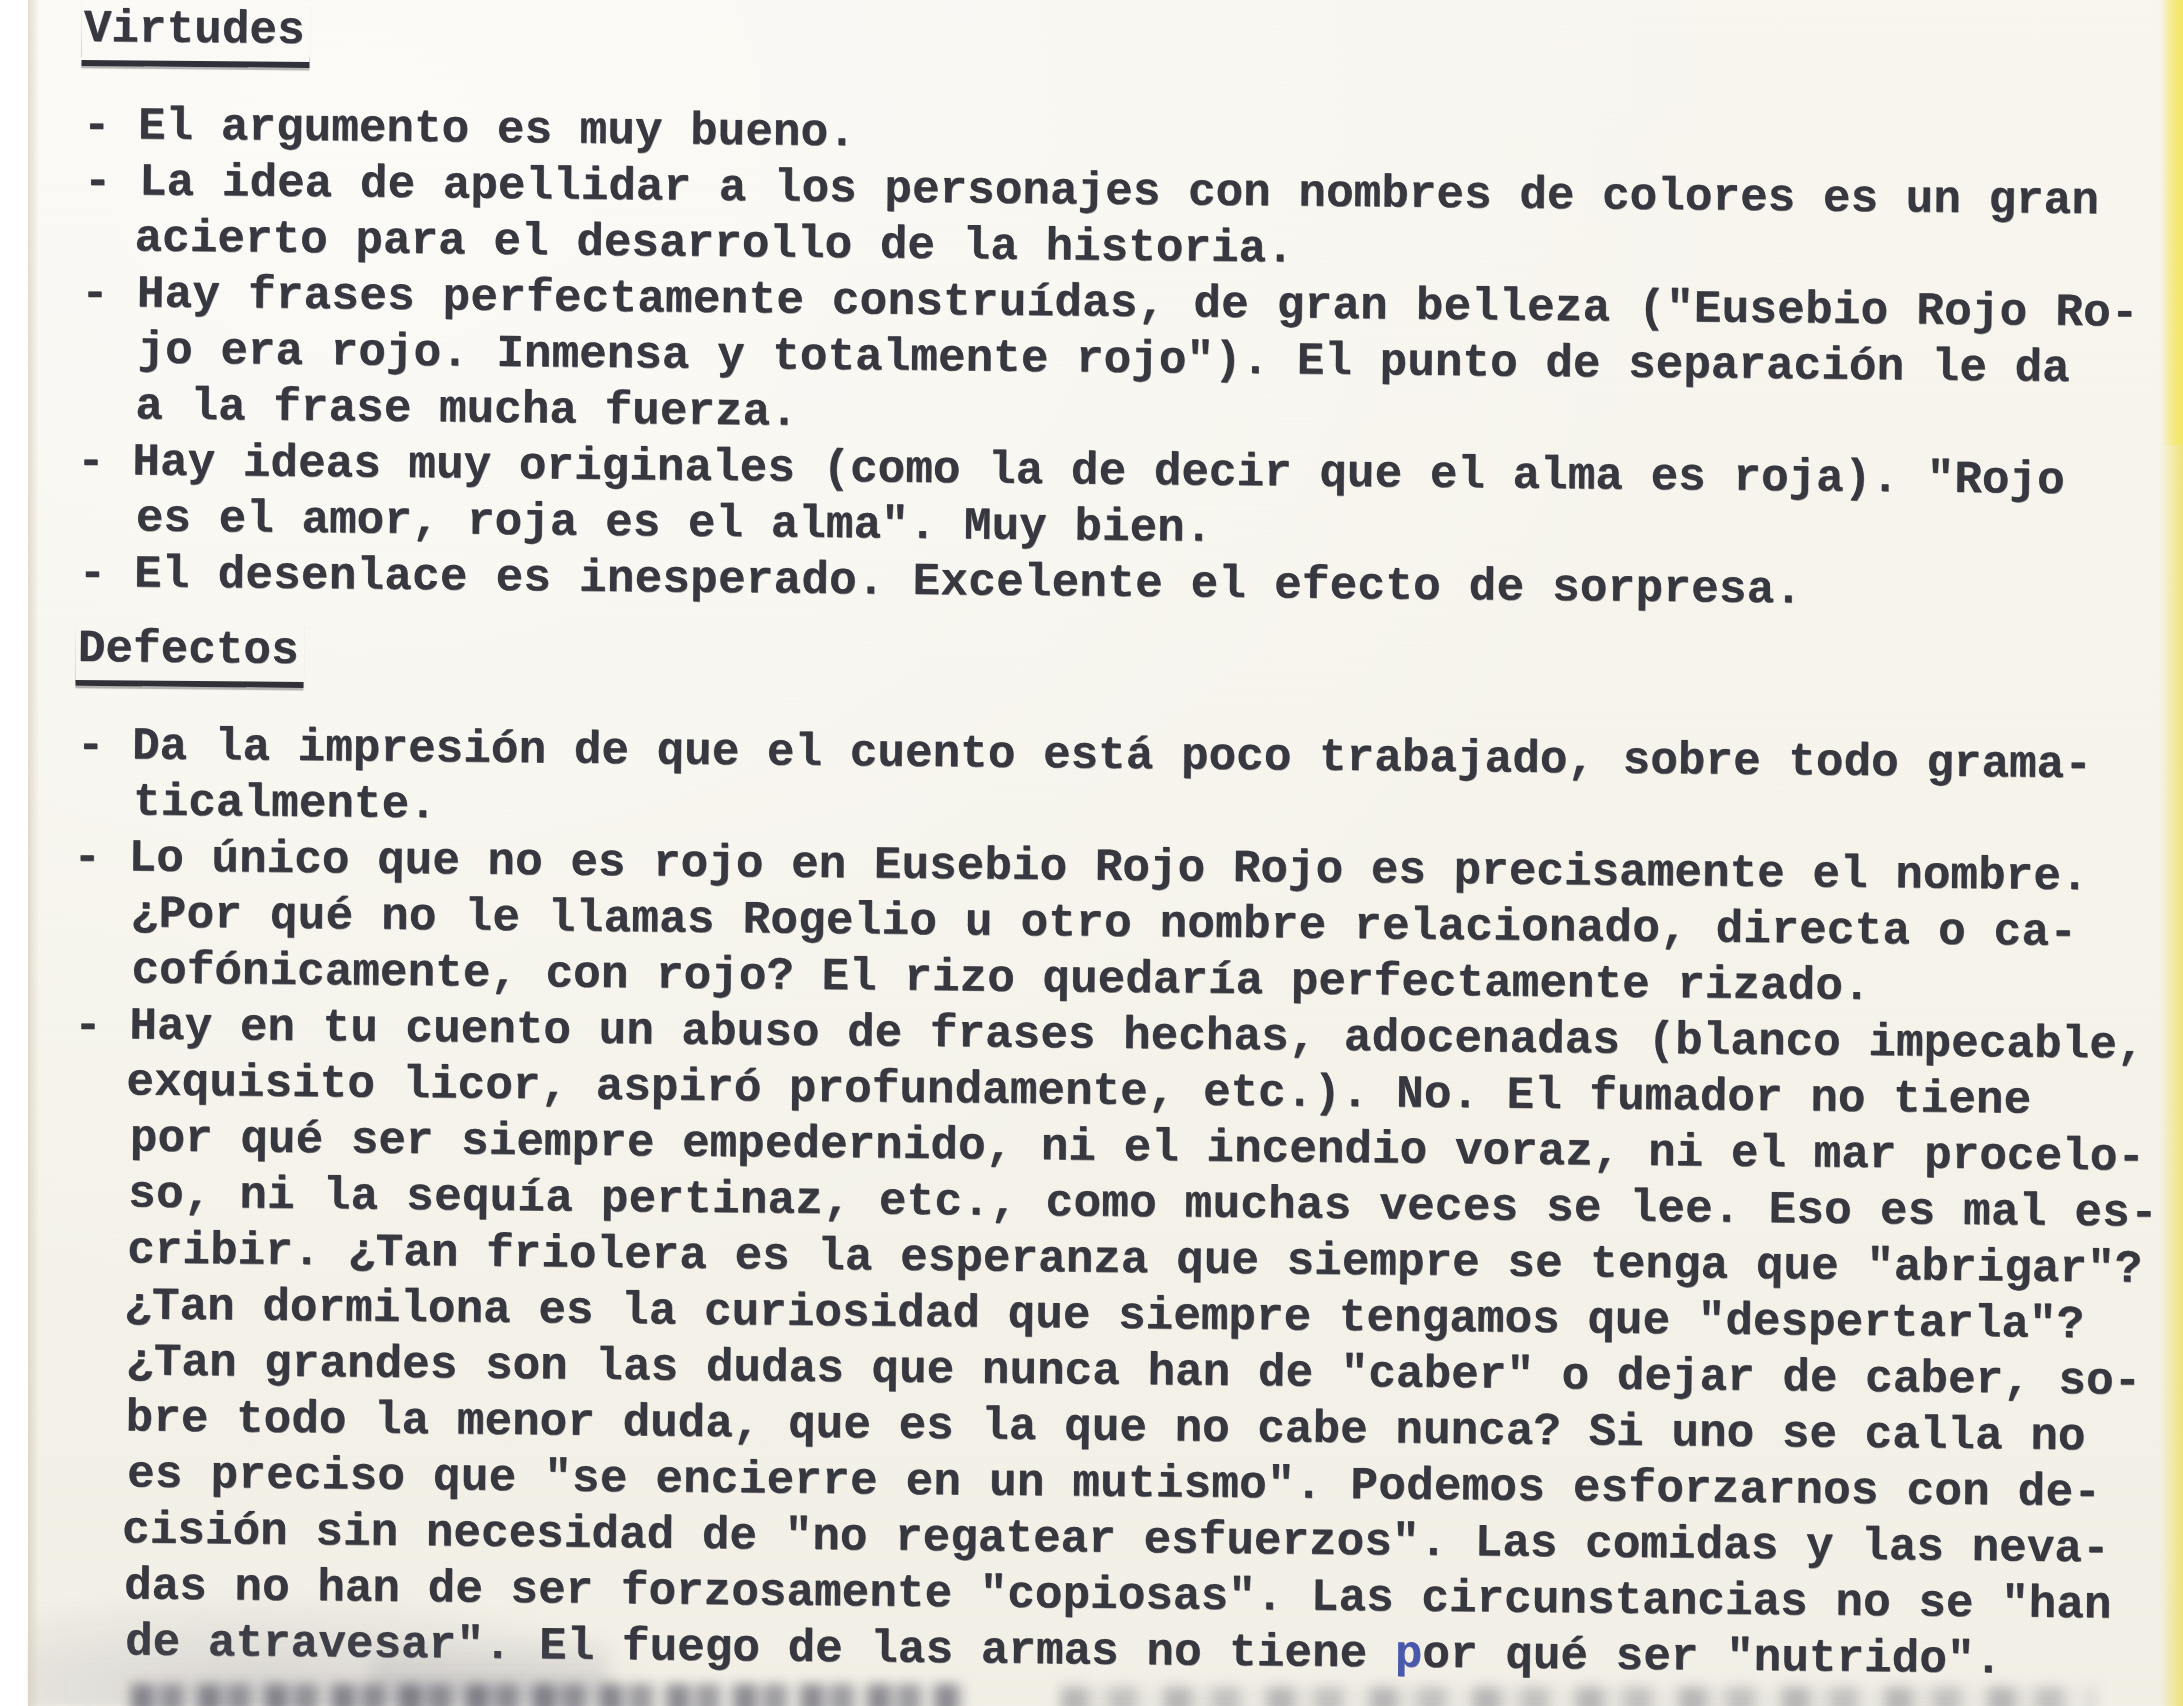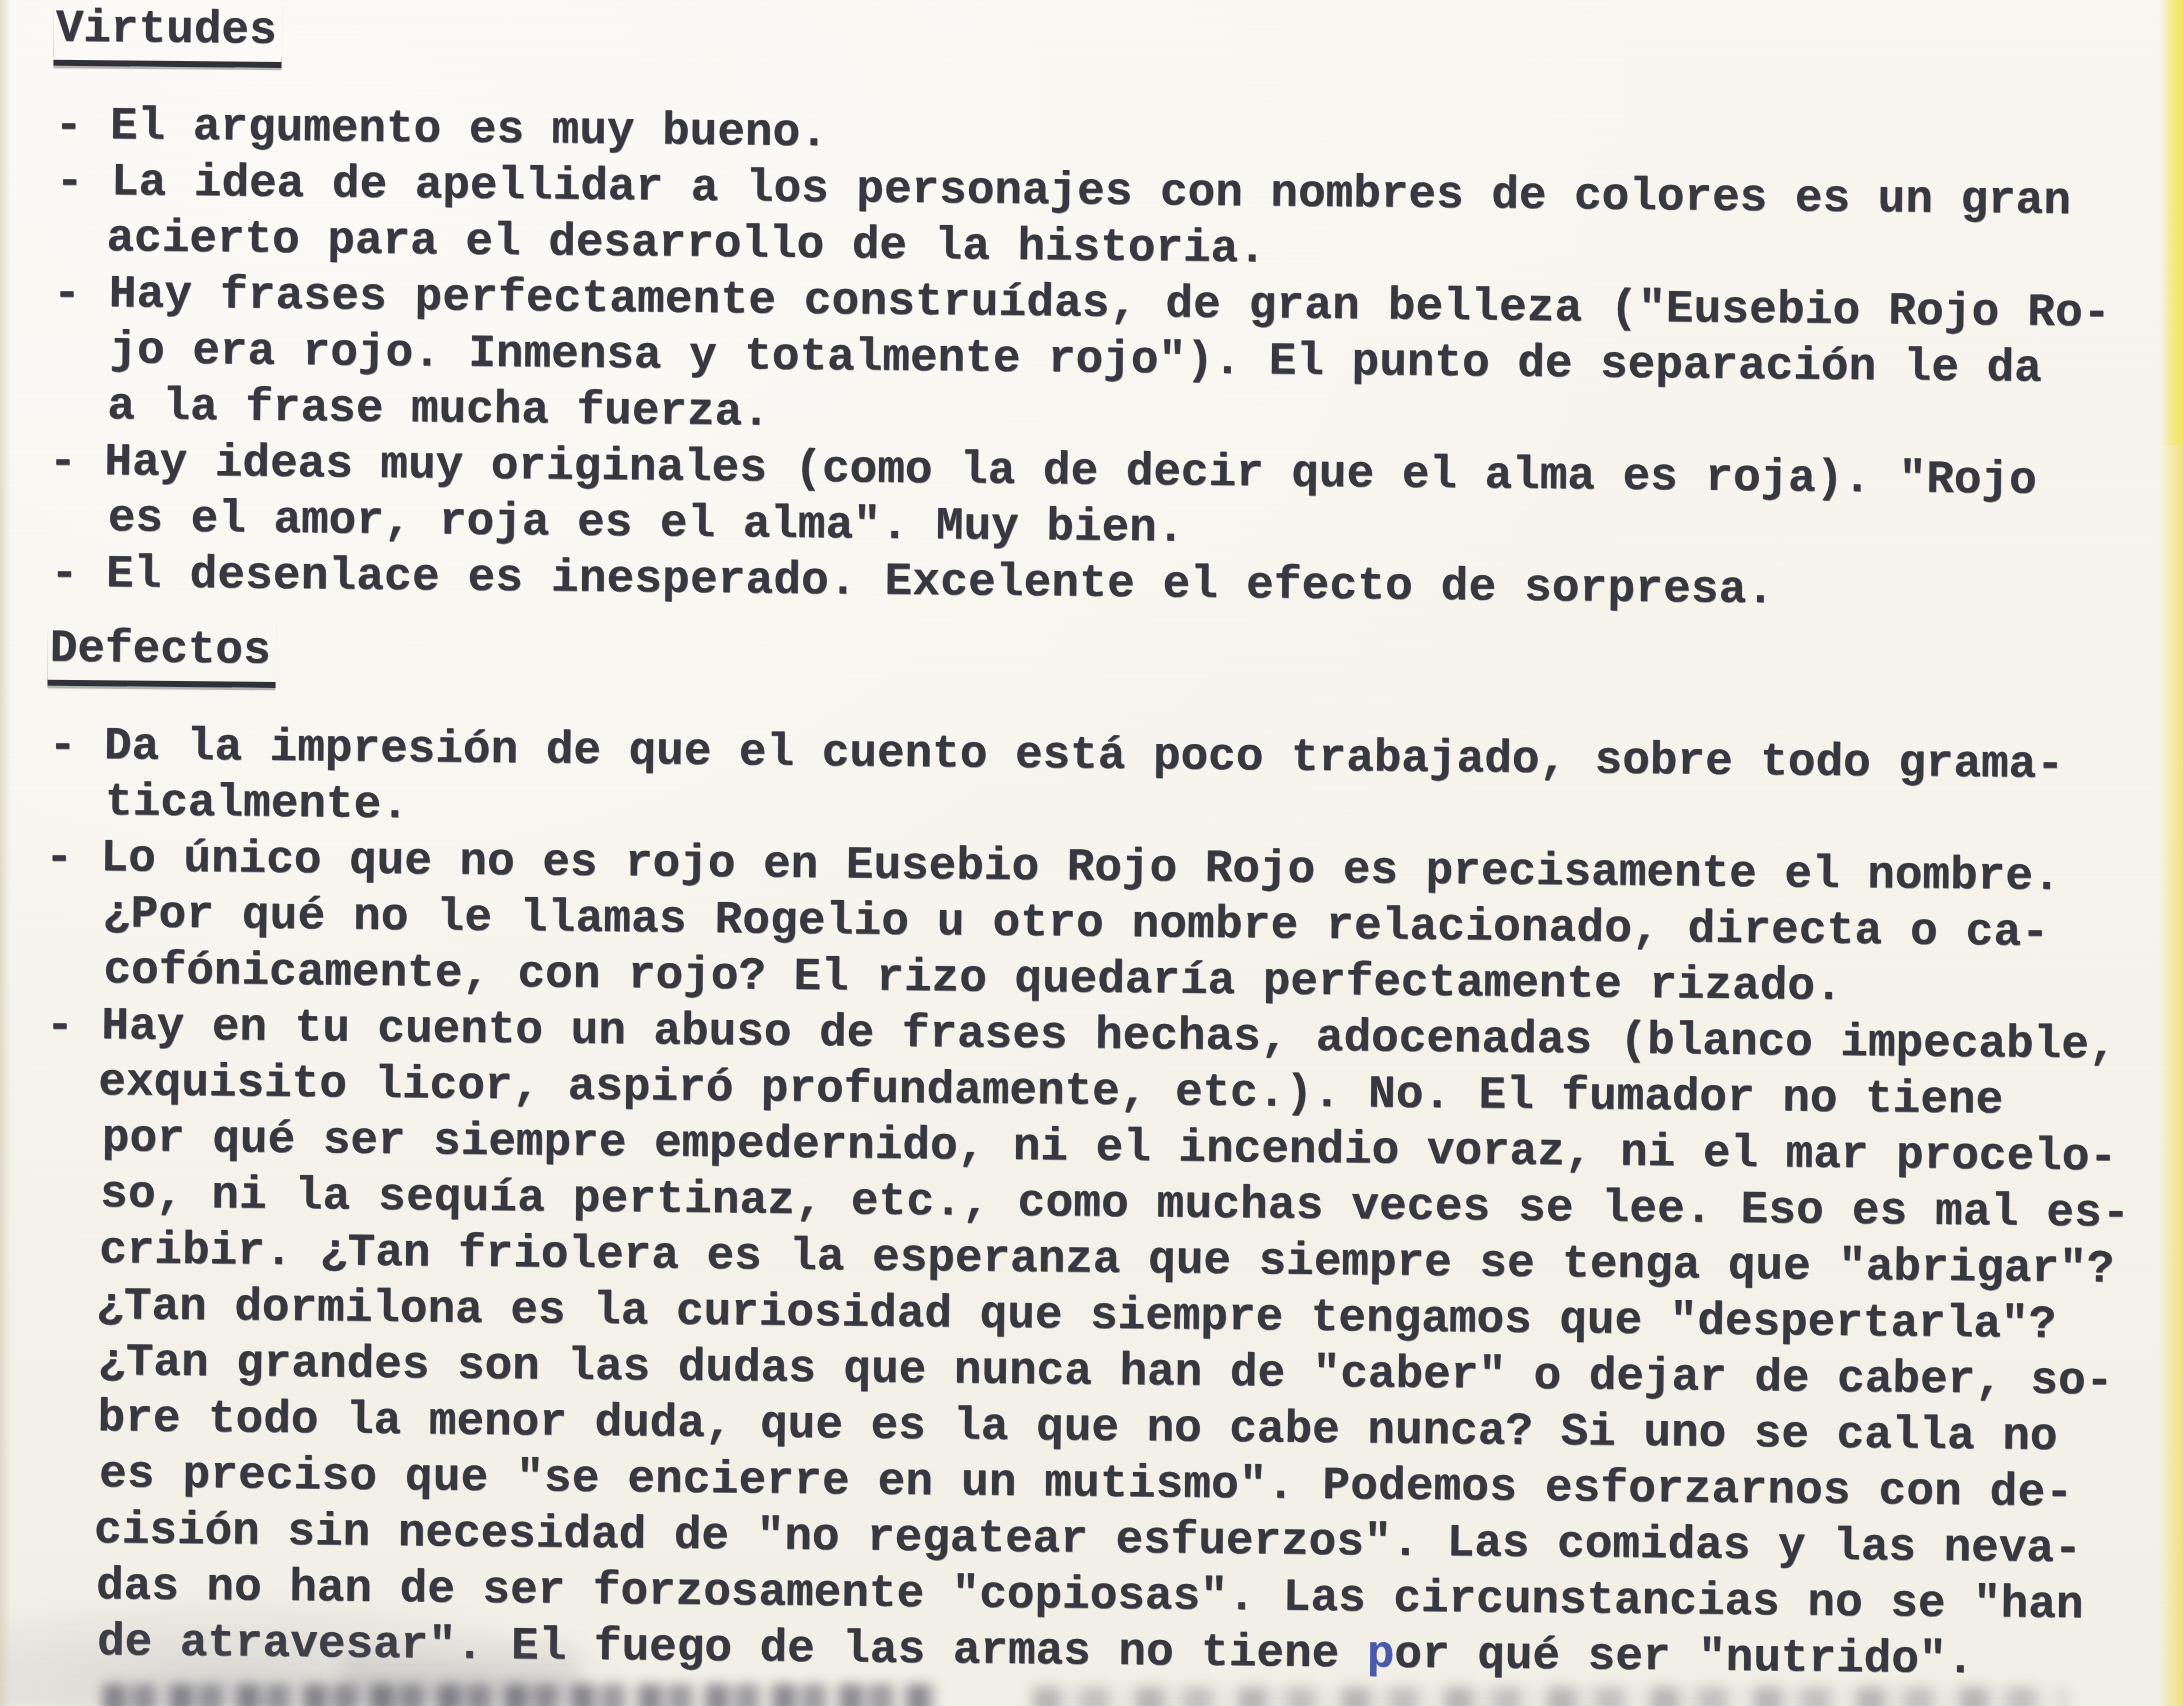--- a/index.html
+++ b/index.html
@@ -6,20 +6,21 @@
     margin: 0; padding: 0;
     width: 2183px; height: 1707px;
     overflow: hidden;
     font-family: "Liberation Mono", "DejaVu Sans Mono", monospace;
   }
   .page {
     position: absolute; inset: 0;
     background:
       radial-gradient(ellipse at 15% 8%, rgba(255,255,255,.55), transparent 55%),
       linear-gradient(to bottom, #f8f6ef 0%, #f5f3ea 55%, #f2efe6 100%);
+    margin-left: 28px;
   }
   
   .grain {
     position: absolute; inset: 0; pointer-events: none; opacity: .35;
     background: repeating-linear-gradient(to bottom,
       rgba(210,205,190,.06) 0 2.4px, rgba(255,255,255,.05) 2.4px 5.6px);
   }
   .edge-left {
     position: absolute; left: 0; top: 0; bottom: 0; width: 11px;
     background: linear-gradient(to right, rgba(205,195,170,.55), rgba(205,195,170,0));

